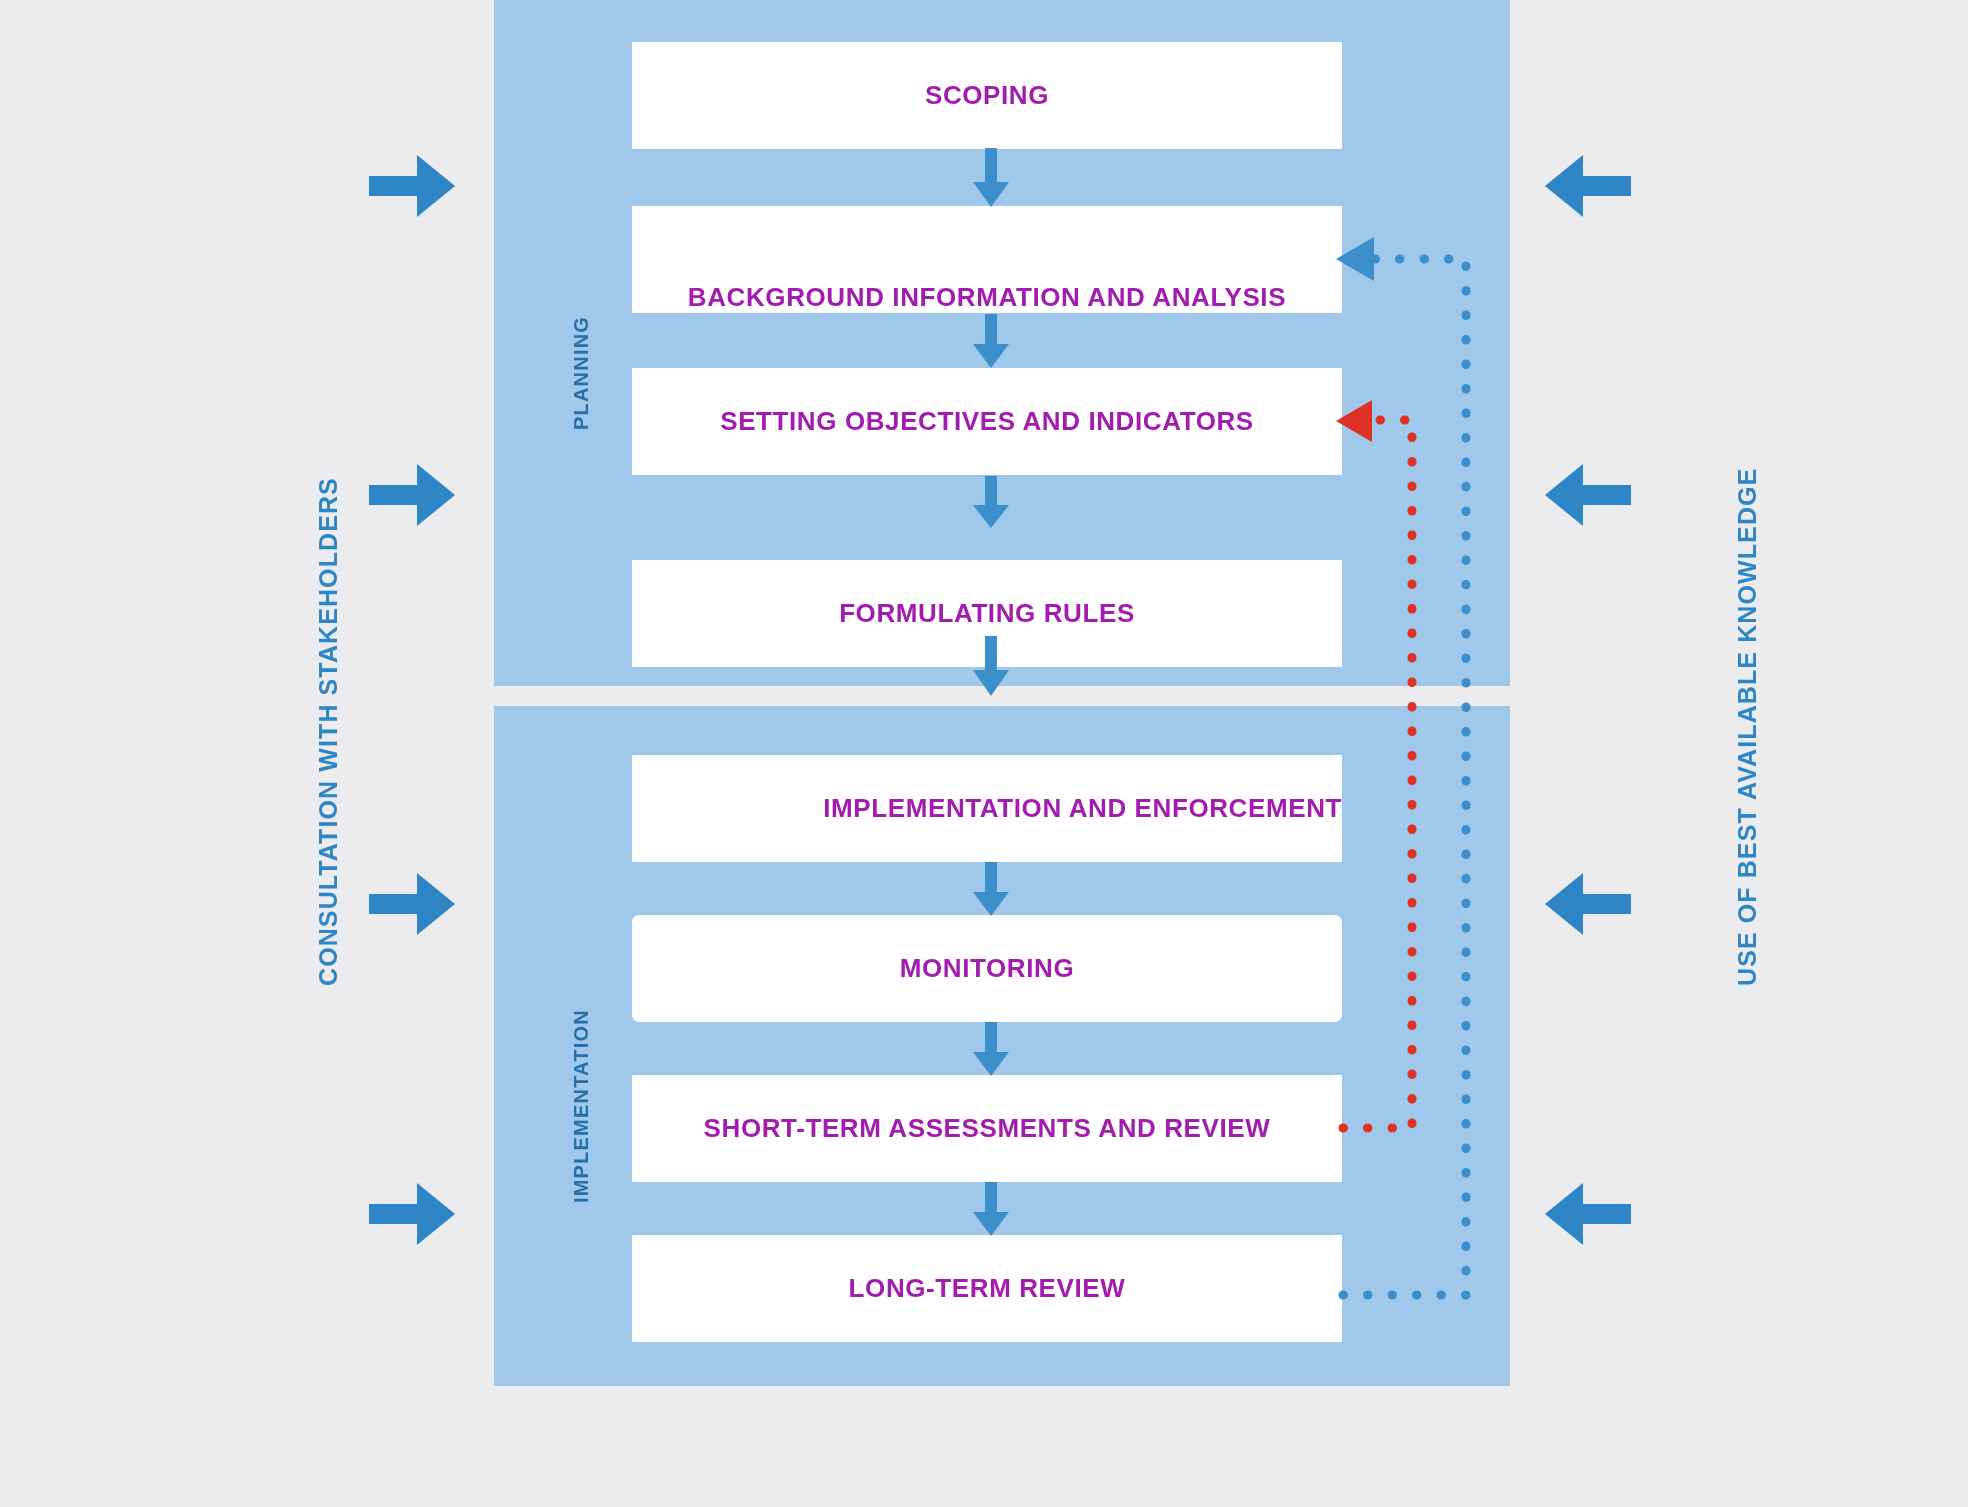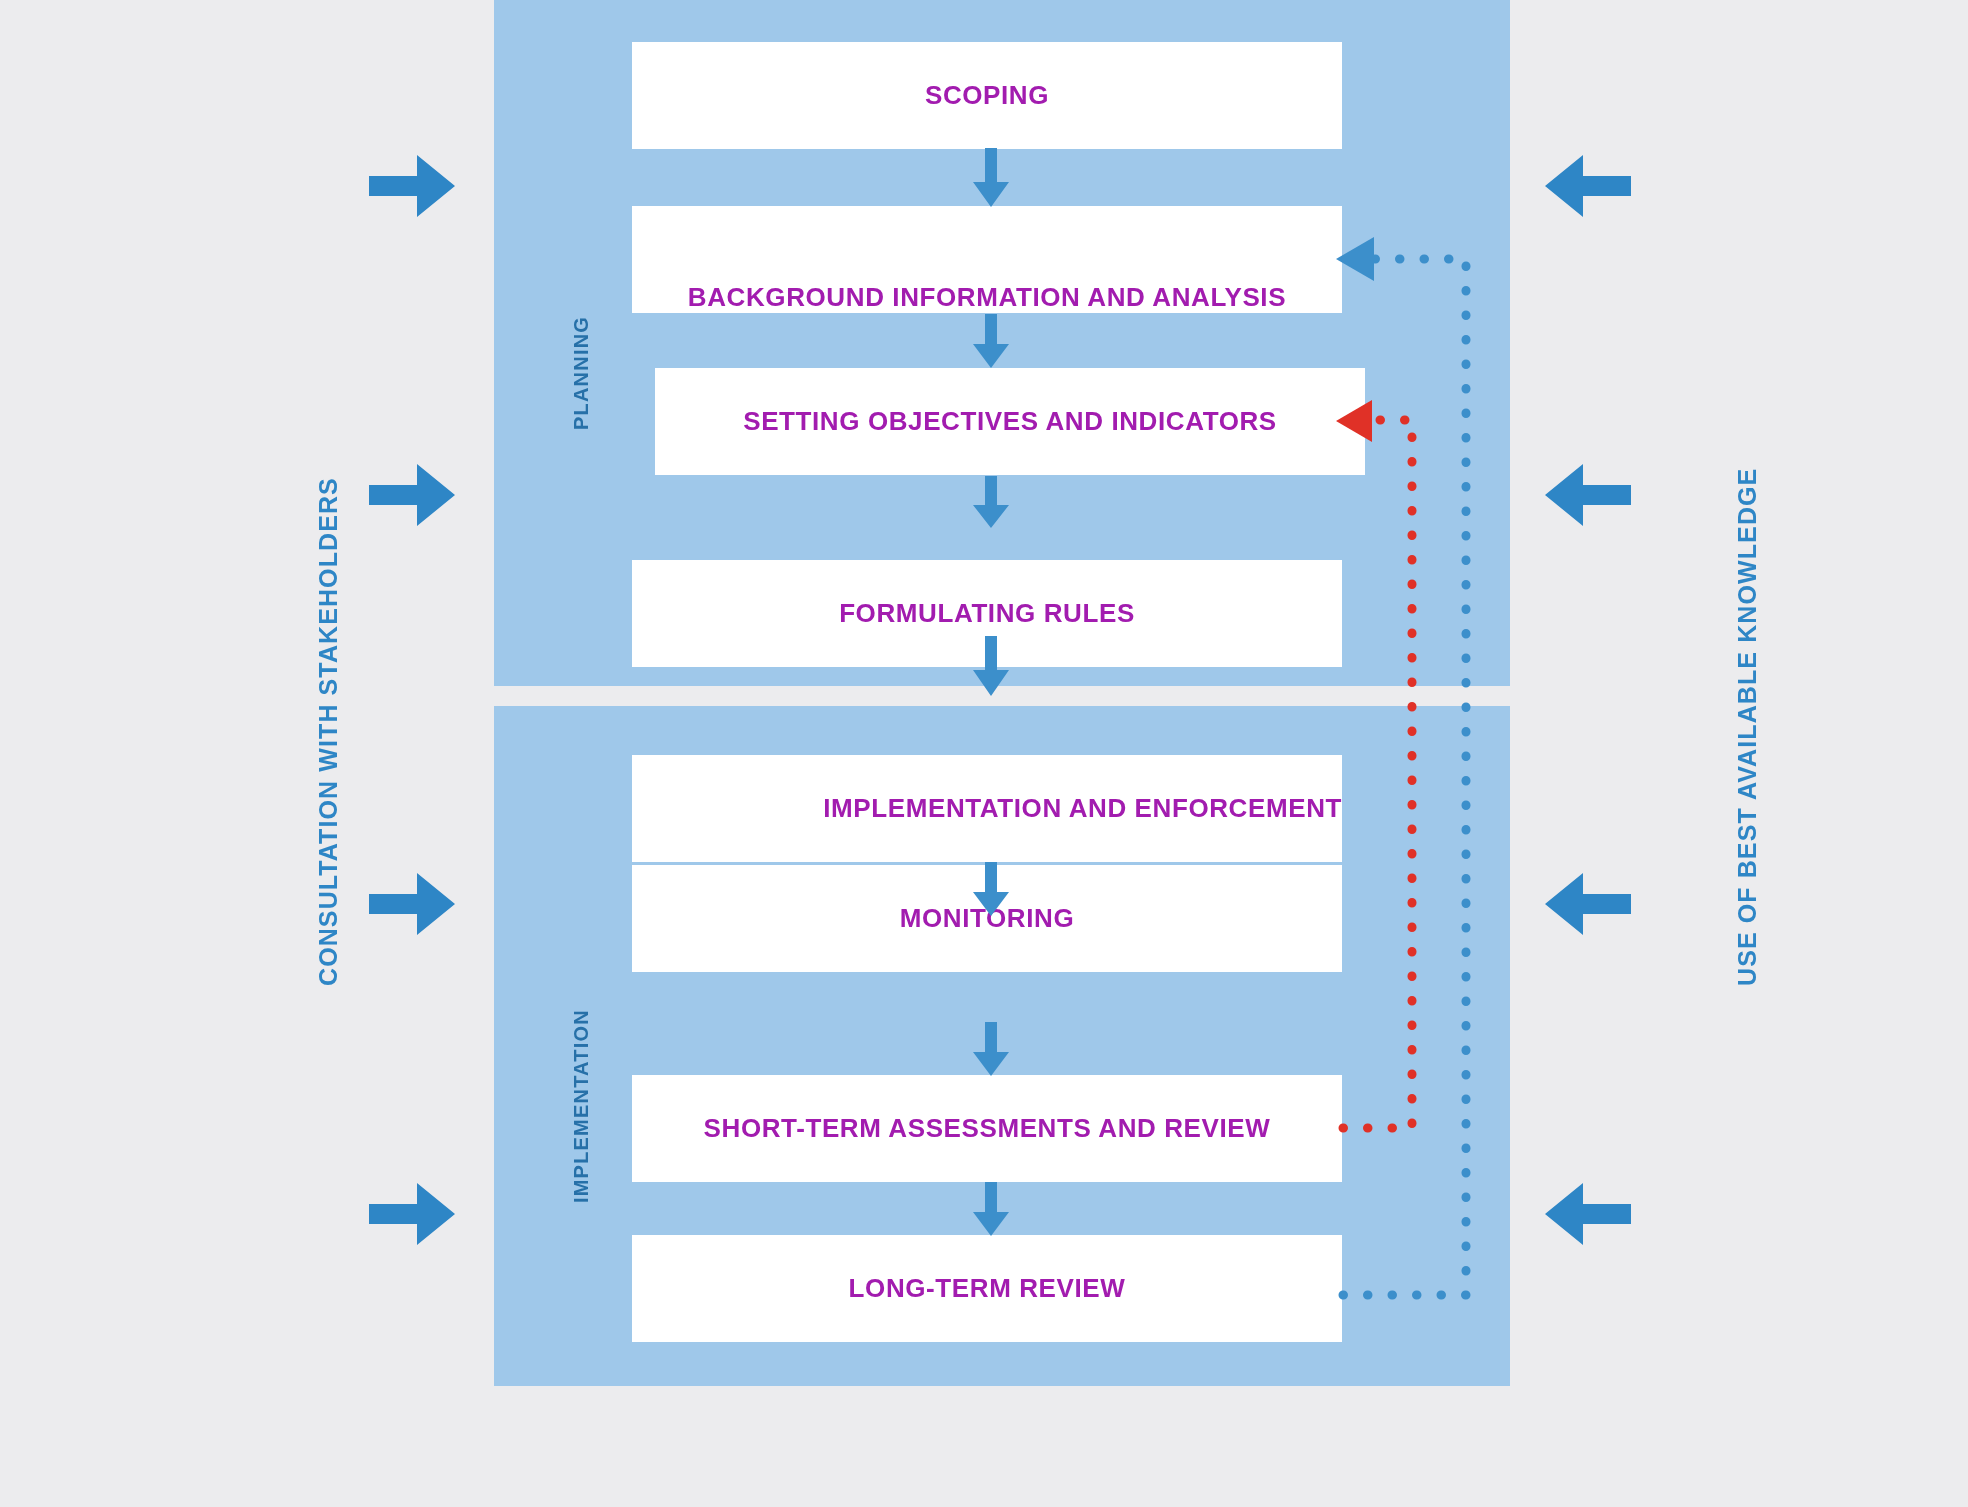--- a/index.html
+++ b/index.html
@@ -137,34 +137,34 @@
 
   <div class="panel" id="panel-planning"></div>
   <div class="panel-label" id="label-planning">PLANNING</div>
 
   <div class="pbox" style="top:42px;">
     <span>SCOPING</span>
   </div>
   <div class="pbox" style="top:206px;align-items:flex-end;">
     <span>BACKGROUND INFORMATION AND ANALYSIS</span>
   </div>
-  <div class="pbox" style="top:368px;margin-left:23px;">
+  <div class="pbox" style="top:368px;">
     <span>SETTING OBJECTIVES AND INDICATORS</span>
   </div>
   <div class="pbox" style="top:528px;margin-top:32px;">
     <span>FORMULATING RULES</span>
   </div>
 
   <div class="panel" id="panel-implementation"></div>
   <div class="panel-label" id="label-implementation">IMPLEMENTATION</div>
 
   <div class="pbox" style="top:755px;justify-content:flex-end;">
     <span>IMPLEMENTATION AND ENFORCEMENT</span>
   </div>
-  <div class="pbox" style="top:865px;">
+  <div class="pbox" style="top:915px;border-radius:7px;">
     <span>MONITORING</span>
   </div>
   <div class="pbox" style="top:1075px;">
     <span>SHORT-TERM ASSESSMENTS AND REVIEW</span>
   </div>
   <div class="pbox" style="top:1235px;">
     <span>LONG-TERM REVIEW</span>
   </div>
 
   <div class="down-arrow" style="top:148px;height:59px;">

